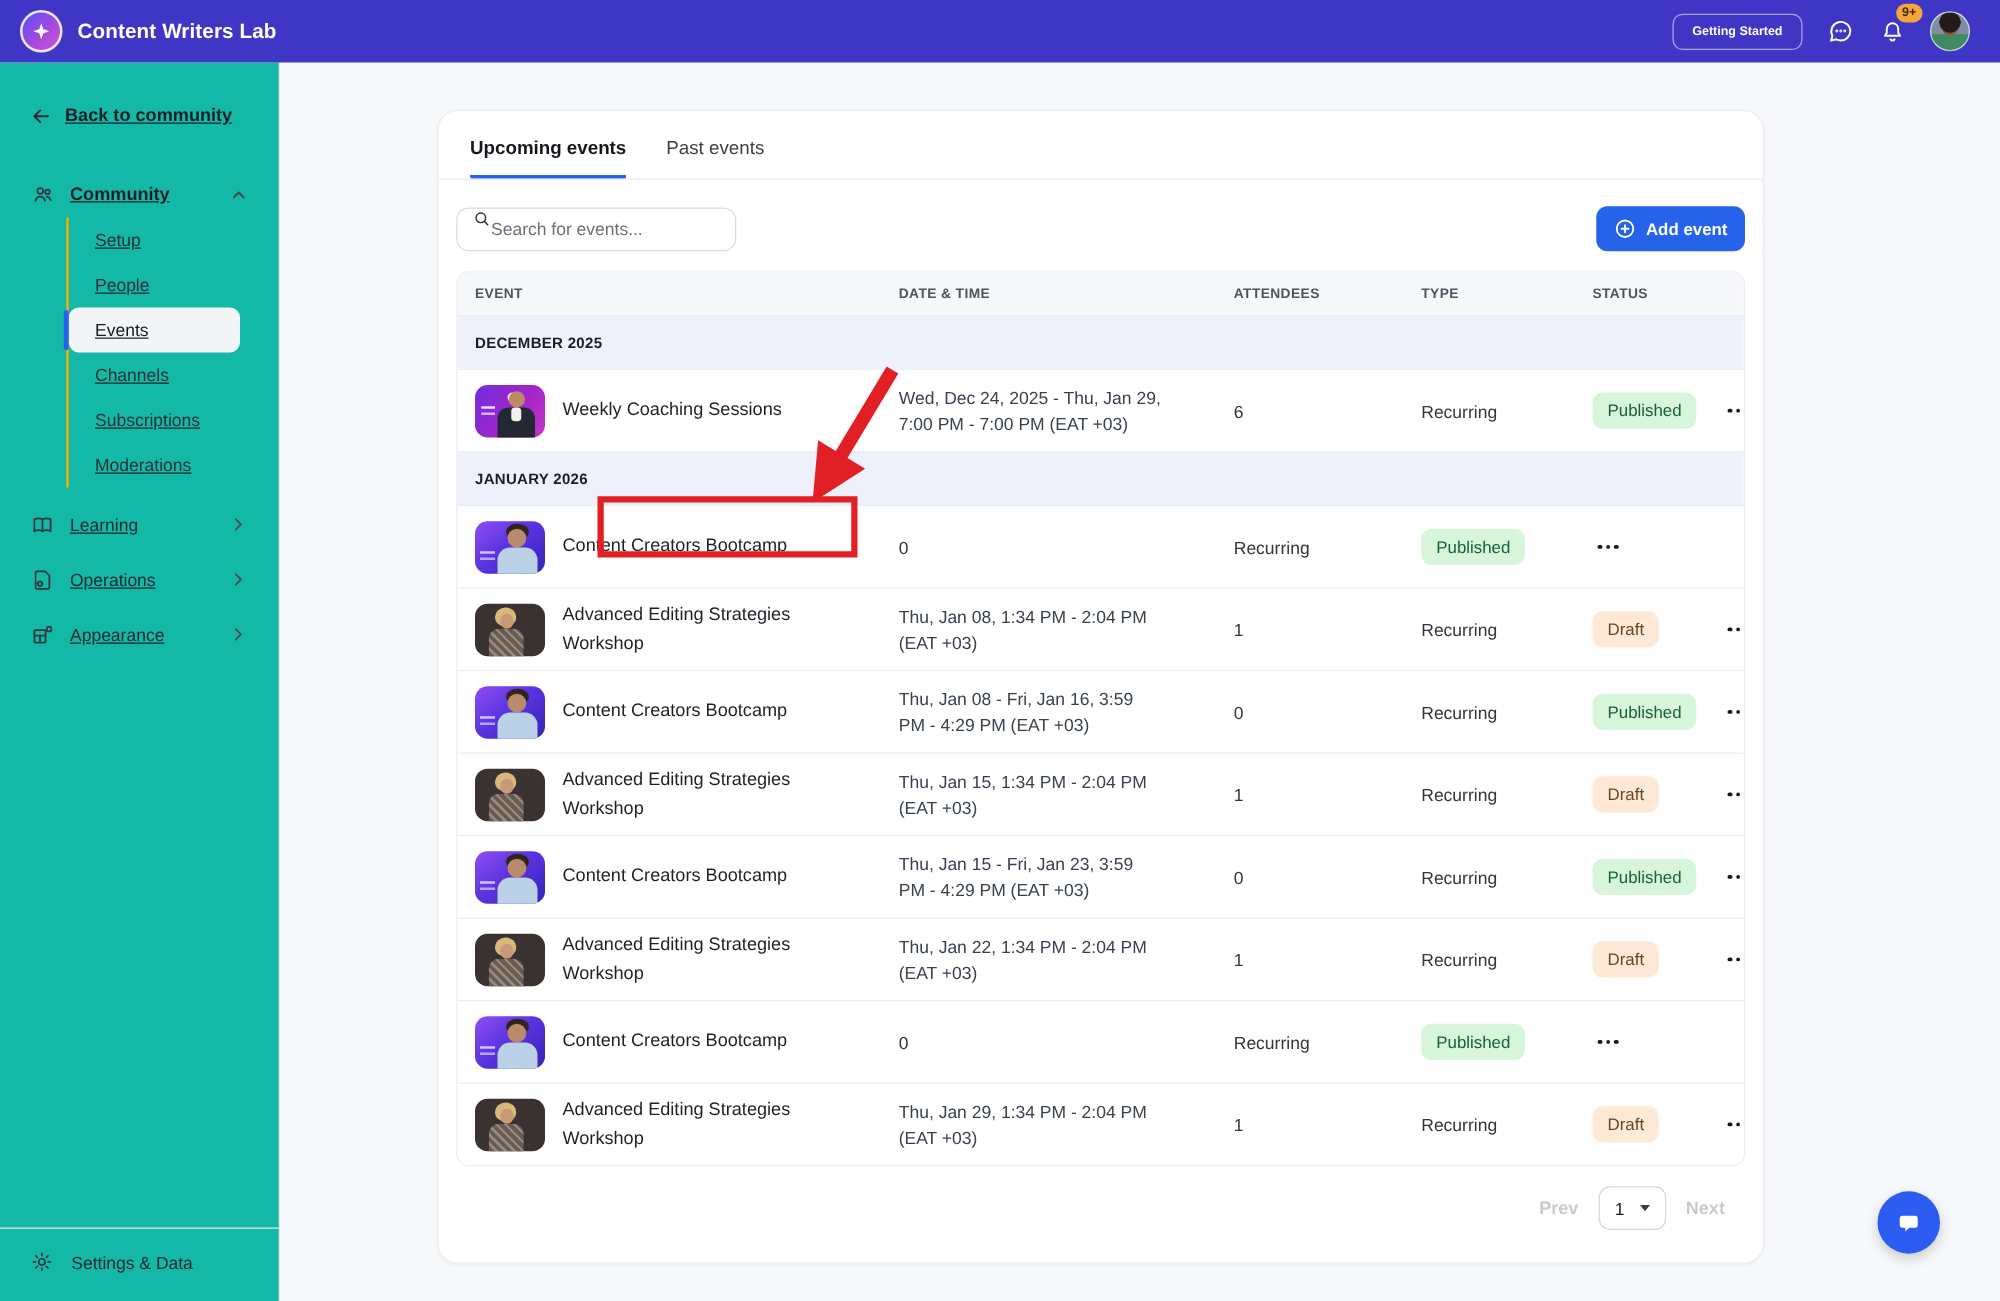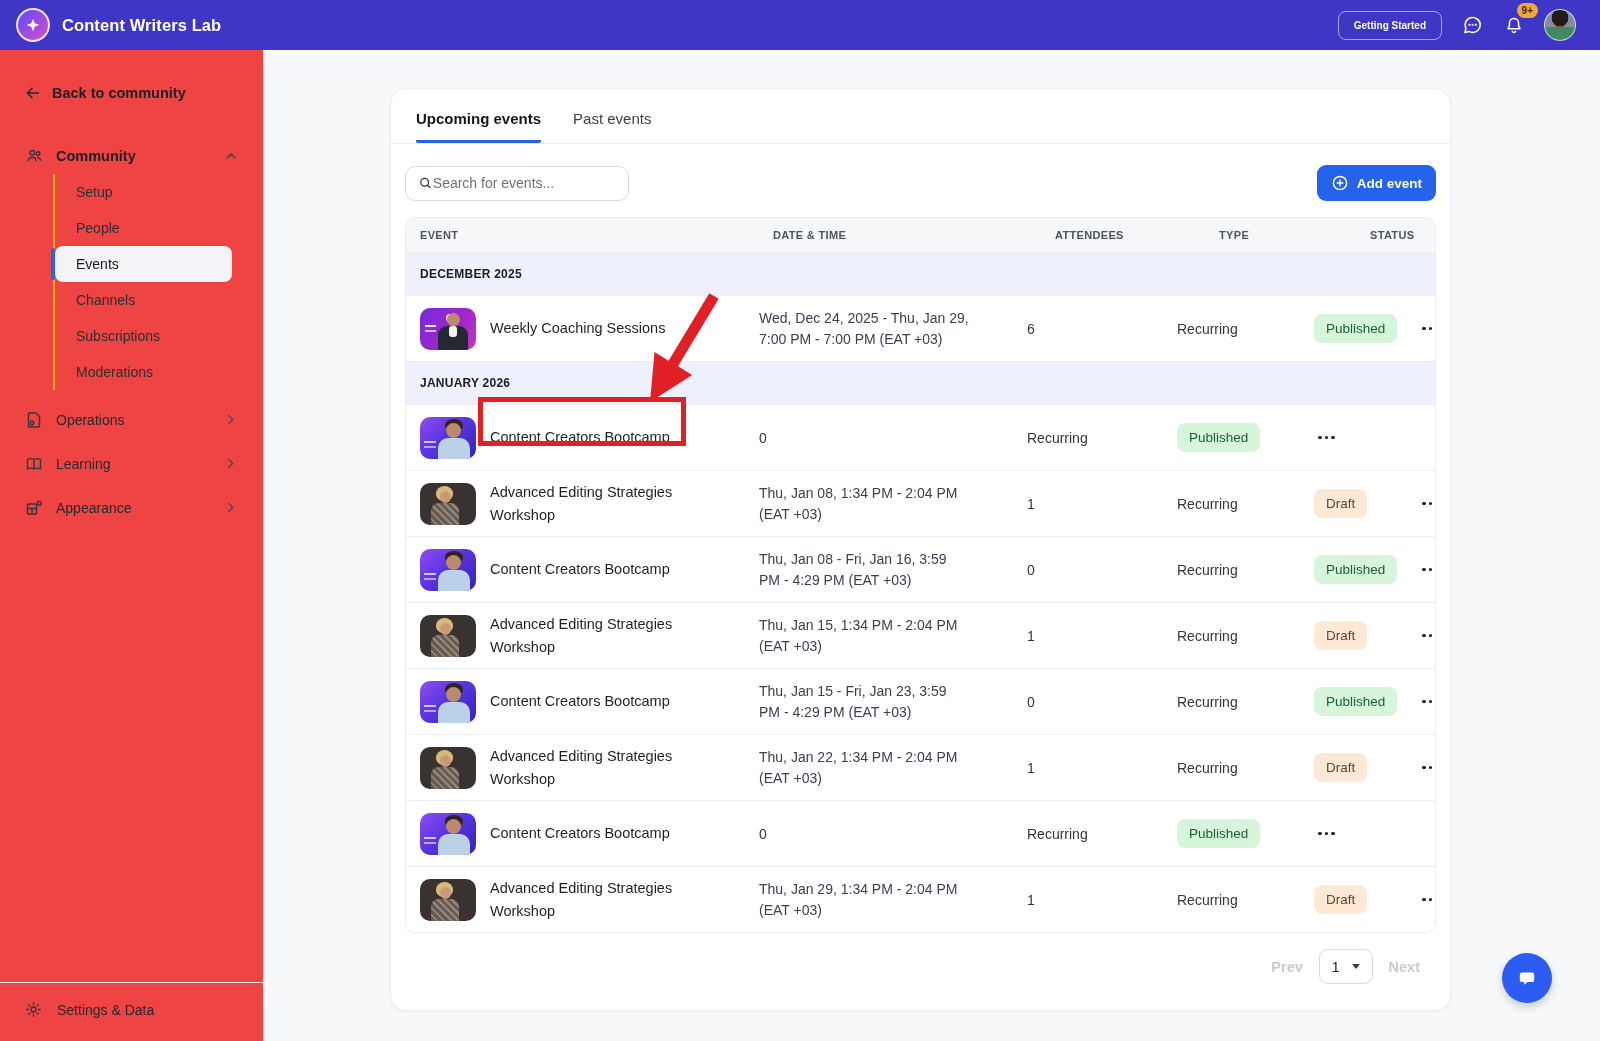--- a/index.html
+++ b/index.html
@@ -22,21 +22,21 @@
   .notif-badge { position:absolute; top:-10px; right:-12px; background:#f2a63b; color:#3d2a00;
     font-size:10px; font-weight:bold; border-radius:9px; padding:2px 5px; line-height:1.1; }
   .avatar { width:32px; height:32px; border-radius:50%; cursor:pointer; border:1.5px solid rgba(255,255,255,.7);
     background:
       radial-gradient(circle at 50% 26%, #241b18 0 31%, rgba(0,0,0,0) 32%),
       radial-gradient(circle at 50% 40%, #8a5a3c 0 26%, rgba(0,0,0,0) 27%),
       linear-gradient(180deg,#7e8ea0 0 58%, #3f8a63 58%); }
 
   
   .layout { position:absolute; top:50px; left:0; right:0; bottom:0; display:flex; }
-  .sidebar { width:264px; background:#ef4444; border-right:1px solid #e8e9ed; position:relative; padding:34px 24px 0; }
+  .sidebar { width:224px; background:#14b8a6; border-right:1px solid #e8e9ed; position:relative; padding:34px 24px 0;text-decoration:underline; }
   .main { flex:1; background:#f7f8fa; padding:38px 0 0 126px; }
 
   
   .back-link { display:flex; align-items:center; gap:10px; font-size:14.5px; font-weight:bold; color:#1c1f24; cursor:pointer; }
   .side-section-head { display:flex; align-items:center; margin-top:44px; cursor:pointer; }
   .side-ic { width:20px; height:20px; color:#33363c; flex:none; }
   .side-section-head .lbl { margin-left:12px; font-size:14.5px; font-weight:bold; color:#1c1f24; flex:1; }
   .chev { width:16px; height:16px; color:#43474e; }
   .subnav { margin:8px 0 8px 29px; border-left:2px solid #eab308; }
   .subitem { position:relative; height:36px; display:flex; align-items:center; padding-left:21px;
@@ -50,31 +50,31 @@
     padding:17px 24px 21px; display:flex; align-items:center; gap:13px; cursor:pointer; }
   .side-footer .lbl { font-size:14px; color:#26292f; }
 
   
   .card { width:1061px; background:#fff; border:1px solid #eceef2; border-radius:16px;
     box-shadow:0 1px 3px rgba(16,24,40,.05); padding:0 14px 26px; }
   .tabs { display:flex; gap:32px; padding:21px 11px 0; border-bottom:1px solid #e9ebef; margin:0 -14px; padding-left:25px; }
   .tab { font-size:15px; color:#3c4046; padding-bottom:13px; cursor:pointer; border-bottom:3px solid transparent; border-radius:2px; }
   .tab.active { color:#14171c; font-weight:bold; border-bottom-color:#2563eb; }
   .controls { display:flex; justify-content:space-between; align-items:center; margin-top:21px; }
-  .search { display:flex; align-items:center; gap:0; width:224px; height:35px; border:1px solid #d8dbe0;
+  .search { display:flex; gap:0; width:224px; height:35px; border:1px solid #d8dbe0;
     border-radius:10px; padding:0 12px; background:#fff; }
   .search input { border:none; outline:none; font-family:inherit; font-size:14px; color:#30343a; width:100%; background:transparent; }
   .search input::placeholder { color:#6b7077; }
   .btn-add { display:flex; align-items:center; gap:8px; background:#2563eb; color:#fff; border:none;
     font-family:inherit; font-size:13.5px; font-weight:bold; height:36px; padding:0 14px; border-radius:9px; cursor:pointer; }
 
   
   .etable { margin-top:16px; border:1px solid #ebedf1; border-radius:10px; overflow:hidden; }
   .thead, .trow, .mrow { display:grid; grid-template-columns:339px 268px 150px 137px 104px 1fr; align-items:center; }
-  .thead { background:#f6f7f9; height:34px;gap:14px; }
+  .thead { background:#f6f7f9; height:34px; }
   .thead div { font-size:11px; font-weight:bold; letter-spacing:.03em; color:#4e545e; padding-left:14px; }
   .mrow { display:block; background:#eef1fb; height:43px; border-top:1px solid #ebedf1; }
   .mrow span { display:flex; align-items:center; height:100%; padding-left:14px; font-size:12px; font-weight:bold;
     letter-spacing:.02em; color:#191d24; }
   .trow { min-height:66px; border-top:1px solid #ecedf1; background:#fff; cursor:pointer; }
   .cell { padding-left:14px; font-size:14px; color:#31353c; }
   .c-event { display:flex; align-items:center; gap:14px; }
   .ename { font-size:14.5px; color:#1d2127; max-width:205px; line-height:1.55; }
   .c-date { padding-right:44px; line-height:1.5; color:#394050; }
   .badge { display:inline-block; font-size:13.5px; padding:7px 12px; border-radius:8px; color:#1f2937; }
@@ -188,39 +188,39 @@
         <div class="subitem">People</div>
         <div class="subitem active">Events</div>
         <div class="subitem">Channels</div>
         <div class="subitem">Subscriptions</div>
         <div class="subitem">Moderations</div>
       </nav>
 
       <div class="side-row">
         <span class="side-ic">
           <svg width="20" height="20" viewBox="0 0 20 20" fill="none" stroke="#33363c" stroke-width="1.4" stroke-linejoin="round">
-              <path d="M5.5 3h6.5l3.5 3.5V16a1 1 0 0 1-1 1h-9a1 1 0 0 1-1-1V4a1 1 0 0 1 1-1z"></path>
-              <circle cx="8" cy="13" r="1.8"></circle>
-              <path d="M8 10.6v1M8 14.4v1M5.9 13h1M9.1 13h1" stroke-width="1.1"></path>
-            </svg>
-        </span>
-        <span class="lbl">Operations</span>
+              <path d="M3.5 5.5c2.2-1.2 4.3-1.2 6.5 0v9.5c-2.2-1.2-4.3-1.2-6.5 0zM10 5.5c2.2-1.2 4.3-1.2 6.5 0v9.5c-2.2-1.2-4.3-1.2-6.5 0z"></path>
+            </svg>
+        </span>
+        <span class="lbl">Learning</span>
         <span class="chev">
           <svg width="15" height="15" viewBox="0 0 20 20" fill="none" stroke="#43474e" stroke-width="1.8" stroke-linecap="round" stroke-linejoin="round">
               <path d="M7.5 4.5l5.5 5.5-5.5 5.5"></path>
             </svg>
         </span>
       </div>
       <div class="side-row">
         <span class="side-ic">
           <svg width="20" height="20" viewBox="0 0 20 20" fill="none" stroke="#33363c" stroke-width="1.4" stroke-linejoin="round">
-              <path d="M3.5 5.5c2.2-1.2 4.3-1.2 6.5 0v9.5c-2.2-1.2-4.3-1.2-6.5 0zM10 5.5c2.2-1.2 4.3-1.2 6.5 0v9.5c-2.2-1.2-4.3-1.2-6.5 0z"></path>
-            </svg>
-        </span>
-        <span class="lbl">Learning</span>
+              <path d="M5.5 3h6.5l3.5 3.5V16a1 1 0 0 1-1 1h-9a1 1 0 0 1-1-1V4a1 1 0 0 1 1-1z"></path>
+              <circle cx="8" cy="13" r="1.8"></circle>
+              <path d="M8 10.6v1M8 14.4v1M5.9 13h1M9.1 13h1" stroke-width="1.1"></path>
+            </svg>
+        </span>
+        <span class="lbl">Operations</span>
         <span class="chev">
           <svg width="15" height="15" viewBox="0 0 20 20" fill="none" stroke="#43474e" stroke-width="1.8" stroke-linecap="round" stroke-linejoin="round">
               <path d="M7.5 4.5l5.5 5.5-5.5 5.5"></path>
             </svg>
         </span>
       </div>
       <div class="side-row">
         <span class="side-ic">
           <svg width="20" height="20" viewBox="0 0 20 20" fill="none" stroke="#33363c" stroke-width="1.4" stroke-linejoin="round">
               <rect x="3.5" y="6" width="9" height="10" rx="1"></rect>

